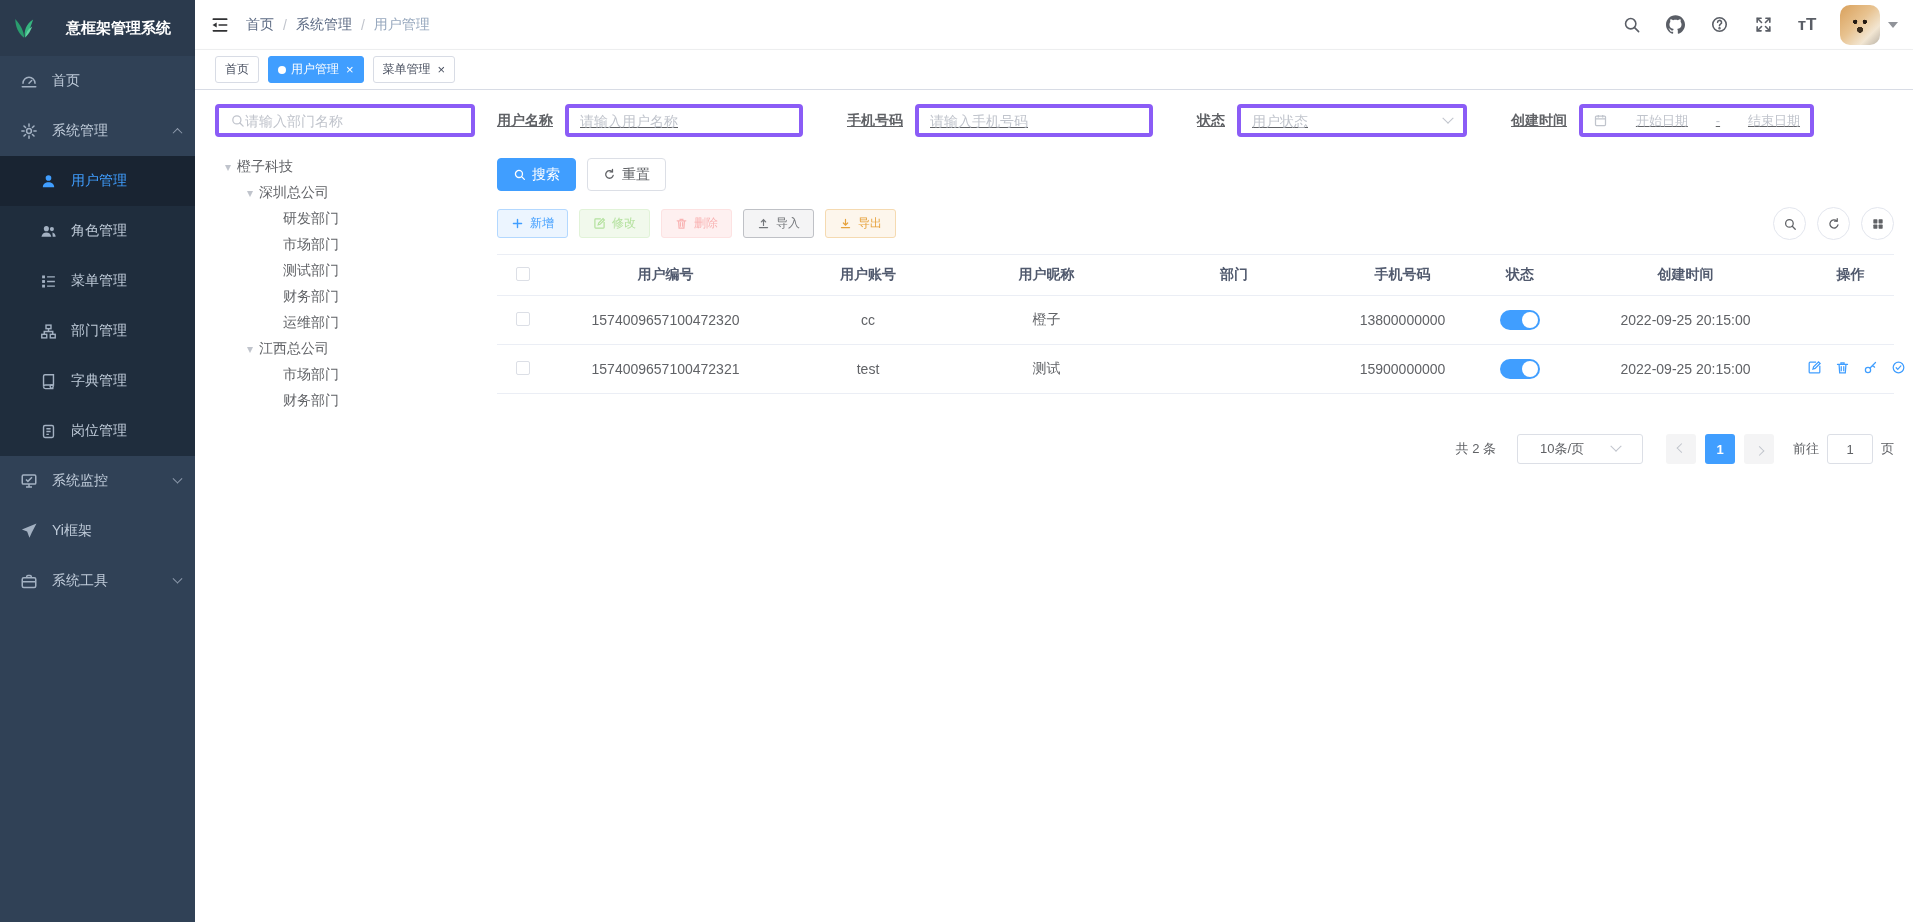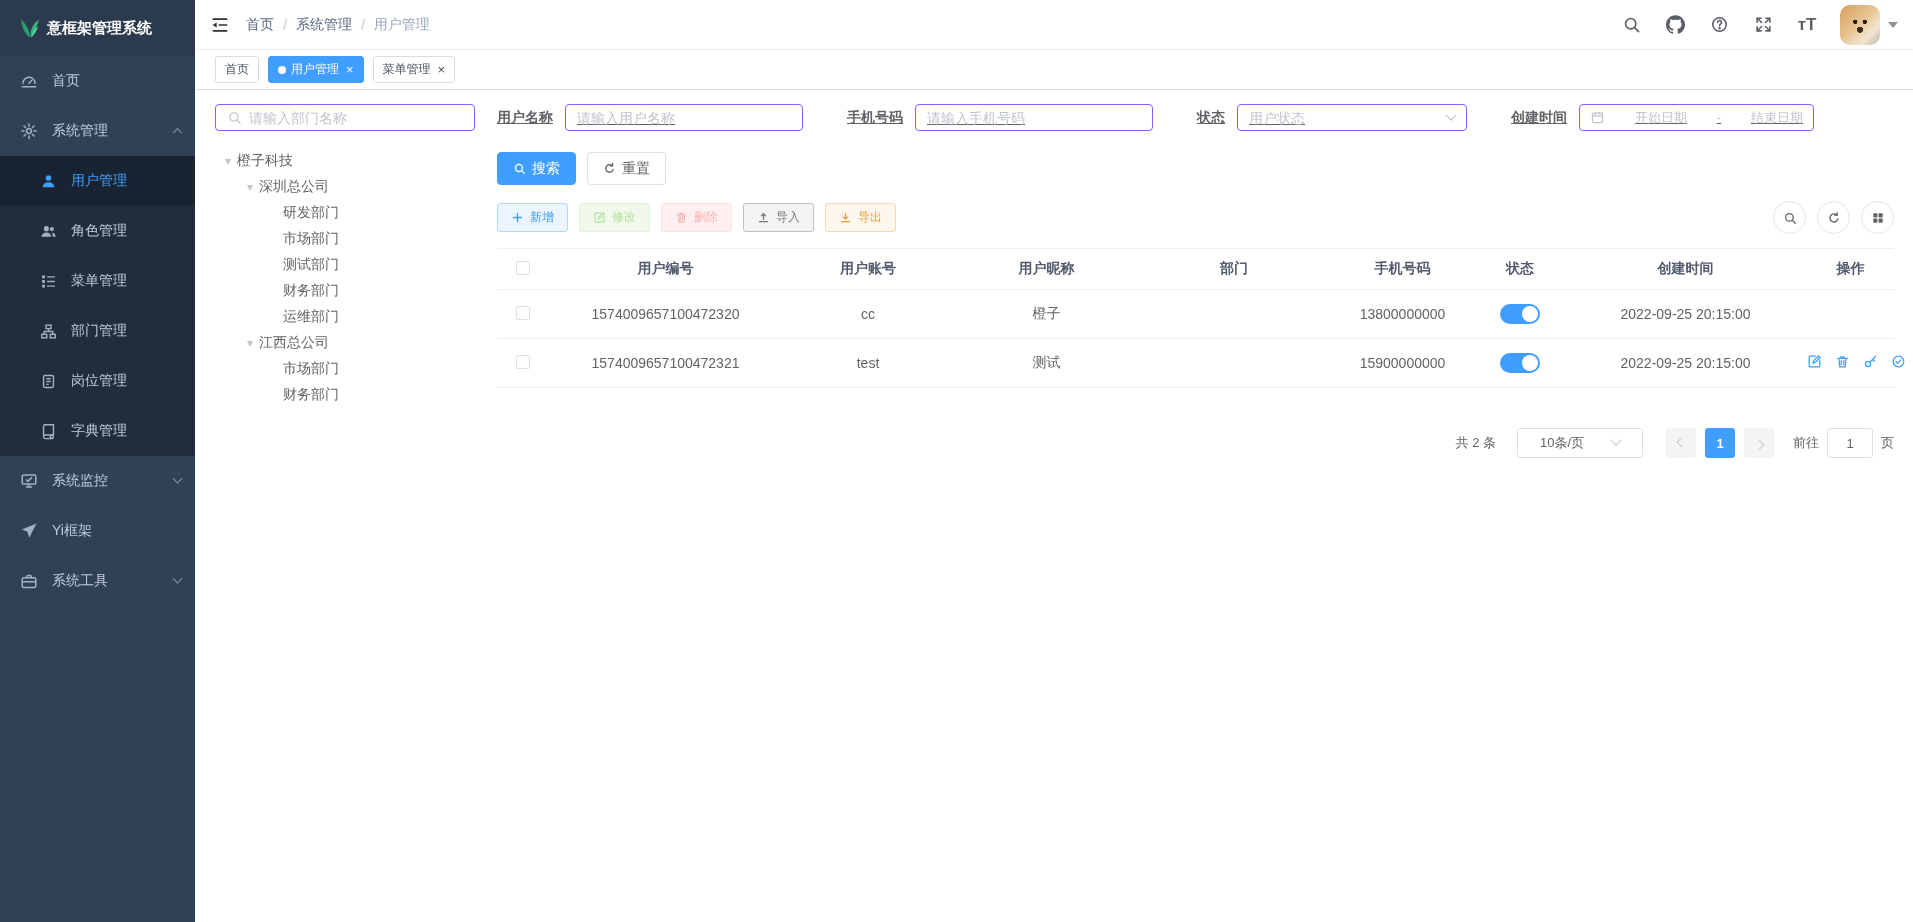--- a/index.html
+++ b/index.html
@@ -2,21 +2,21 @@
 <html><head>
 <meta charset="utf-8">
 <style>
   * { margin:0; padding:0; box-sizing:border-box; }
   html,body { width:1913px; height:922px; overflow:hidden; background:#fff;
     font-family:"Liberation Sans","DejaVu Sans",sans-serif; font-size:14px; color:#606266; }
   .app { display:flex; width:100%; height:100%; }
 
   
   .sidebar { width:195px; height:100%; background:#304156; flex-shrink:0; display:flex; flex-direction:column; }
-  .logo { height:56px; display:flex; align-items:center; padding-left:18px; gap:3px; background:#2b3a4d; }
+  .logo { height:56px; display:flex; align-items:center; padding-left:12px; gap:28px; background:#2b3a4d; }
   .logo-title { color:#fff; font-size:15px; font-weight:bold; white-space:nowrap; }
   .menu-item { height:50px; display:flex; align-items:center; padding:0 14px 0 20px; color:#bfcbd9; cursor:pointer; }
   .menu-item .mi-icon { width:18px; height:18px; margin-right:14px; color:#a3b1c2; flex-shrink:0; }
   .menu-item .mi-label { flex:1; font-size:14px; }
   .submenu { background:#1f2d3d; }
   .submenu .menu-item { padding-left:40px; height:50px; }
   .submenu .menu-item .mi-icon { width:17px; height:17px; }
   .menu-item.active { color:#409eff; background:rgba(0,0,0,.18); }
   .menu-item.active .mi-icon { color:#409eff; }
   .chev { width:7px; height:7px; border-right:1.5px solid #8f9cae; border-bottom:1.5px solid #8f9cae; display:inline-block; }
@@ -55,22 +55,22 @@
   .tag.active { background:#409eff; border-color:#409eff; color:#fff; }
   .tag-dot { width:8px; height:8px; border-radius:50%; background:#fff; display:inline-block; }
   .tag-close { font-size:13px; line-height:1; margin-left:2px; }
 
   
   .content { flex:1; display:flex; gap:22px; padding:14px 19px 0 20px; background:#fff; min-height:0; }
   .left-col { width:260px; flex-shrink:0; }
   .right-col { flex:1; min-width:0; }
 
   
-  .el-input { display:flex; align-items:center; height:27px; border:1px solid #8b5cf6; border-radius:4px;
-    background:#fff; padding:0 11px; gap:7px; }
+  .el-input { display:flex; align-items:center; height:33px; border:4px solid #8b5cf6; border-radius:4px;
+    background:#fff; padding:0 11px; }
   .el-input input { border:none; outline:none; width:100%; font-size:14px; color:#606266; background:transparent;
     font-family:inherit; }
   .el-input input::placeholder { color:#c0c4cc; }
   .el-input .pfx { width:15px; height:15px; color:#c0c4cc; flex-shrink:0; }
 
   
   .tree { margin-top:17px; }
   .tree-node { height:26px; display:flex; align-items:center; font-size:14px; color:#606266; cursor:pointer; }
   .tree-node .caret { width:18px; text-align:center; color:#c0c4cc; font-size:12px; flex-shrink:0; }
   .tree-node.lvl0 { padding-left:4px; }
@@ -219,35 +219,35 @@
                 <rect x="2.5" y="16" width="7" height="5"></rect>
                 <rect x="14.5" y="16" width="7" height="5"></rect>
                 <path d="M12 8v4M6 16v-4h12v4"></path>
               </svg>
           </span>
           <span class="mi-label">部门管理</span>
         </div>
         <div class="menu-item">
           <span class="mi-icon">
             <svg viewBox="0 0 24 24" fill="none" stroke="currentColor" stroke-width="2">
-                <rect x="5" y="3.5" width="14" height="17" rx="2"></rect>
-                <path d="M9 8h6M9 12h6M9 16h3.5"></path>
-              </svg>
-          </span>
-          <span class="mi-label">岗位管理</span>
+                <path d="M6 2.5h13V17H7.5A2.5 2.5 0 0 0 5 19.5v-15a2 2 0 0 1 2-2z"></path>
+                <path d="M5 19.5A2.5 2.5 0 0 0 7.5 22H19"></path>
+                <circle cx="16.5" cy="19.2" r="2.2"></circle>
+              </svg>
+          </span>
+          <span class="mi-label">字典管理</span>
         </div>
         <div class="menu-item">
           <span class="mi-icon">
             <svg viewBox="0 0 24 24" fill="none" stroke="currentColor" stroke-width="2">
-                <path d="M6 2.5h13V17H7.5A2.5 2.5 0 0 0 5 19.5v-15a2 2 0 0 1 2-2z"></path>
-                <path d="M5 19.5A2.5 2.5 0 0 0 7.5 22H19"></path>
-                <circle cx="16.5" cy="19.2" r="2.2"></circle>
-              </svg>
-          </span>
-          <span class="mi-label">字典管理</span>
+                <rect x="5" y="3.5" width="14" height="17" rx="2"></rect>
+                <path d="M9 8h6M9 12h6M9 16h3.5"></path>
+              </svg>
+          </span>
+          <span class="mi-label">岗位管理</span>
         </div>
       </div>
 
       <div class="menu-item">
         <span class="mi-icon">
           <svg viewBox="0 0 24 24" fill="none" stroke="currentColor" stroke-width="2">
               <rect x="3" y="4" width="18" height="12" rx="1.5"></rect>
               <path d="M8 10l2.5 2.5L16 7"></path>
               <path d="M12 16v4M8 20h8"></path>
             </svg>

